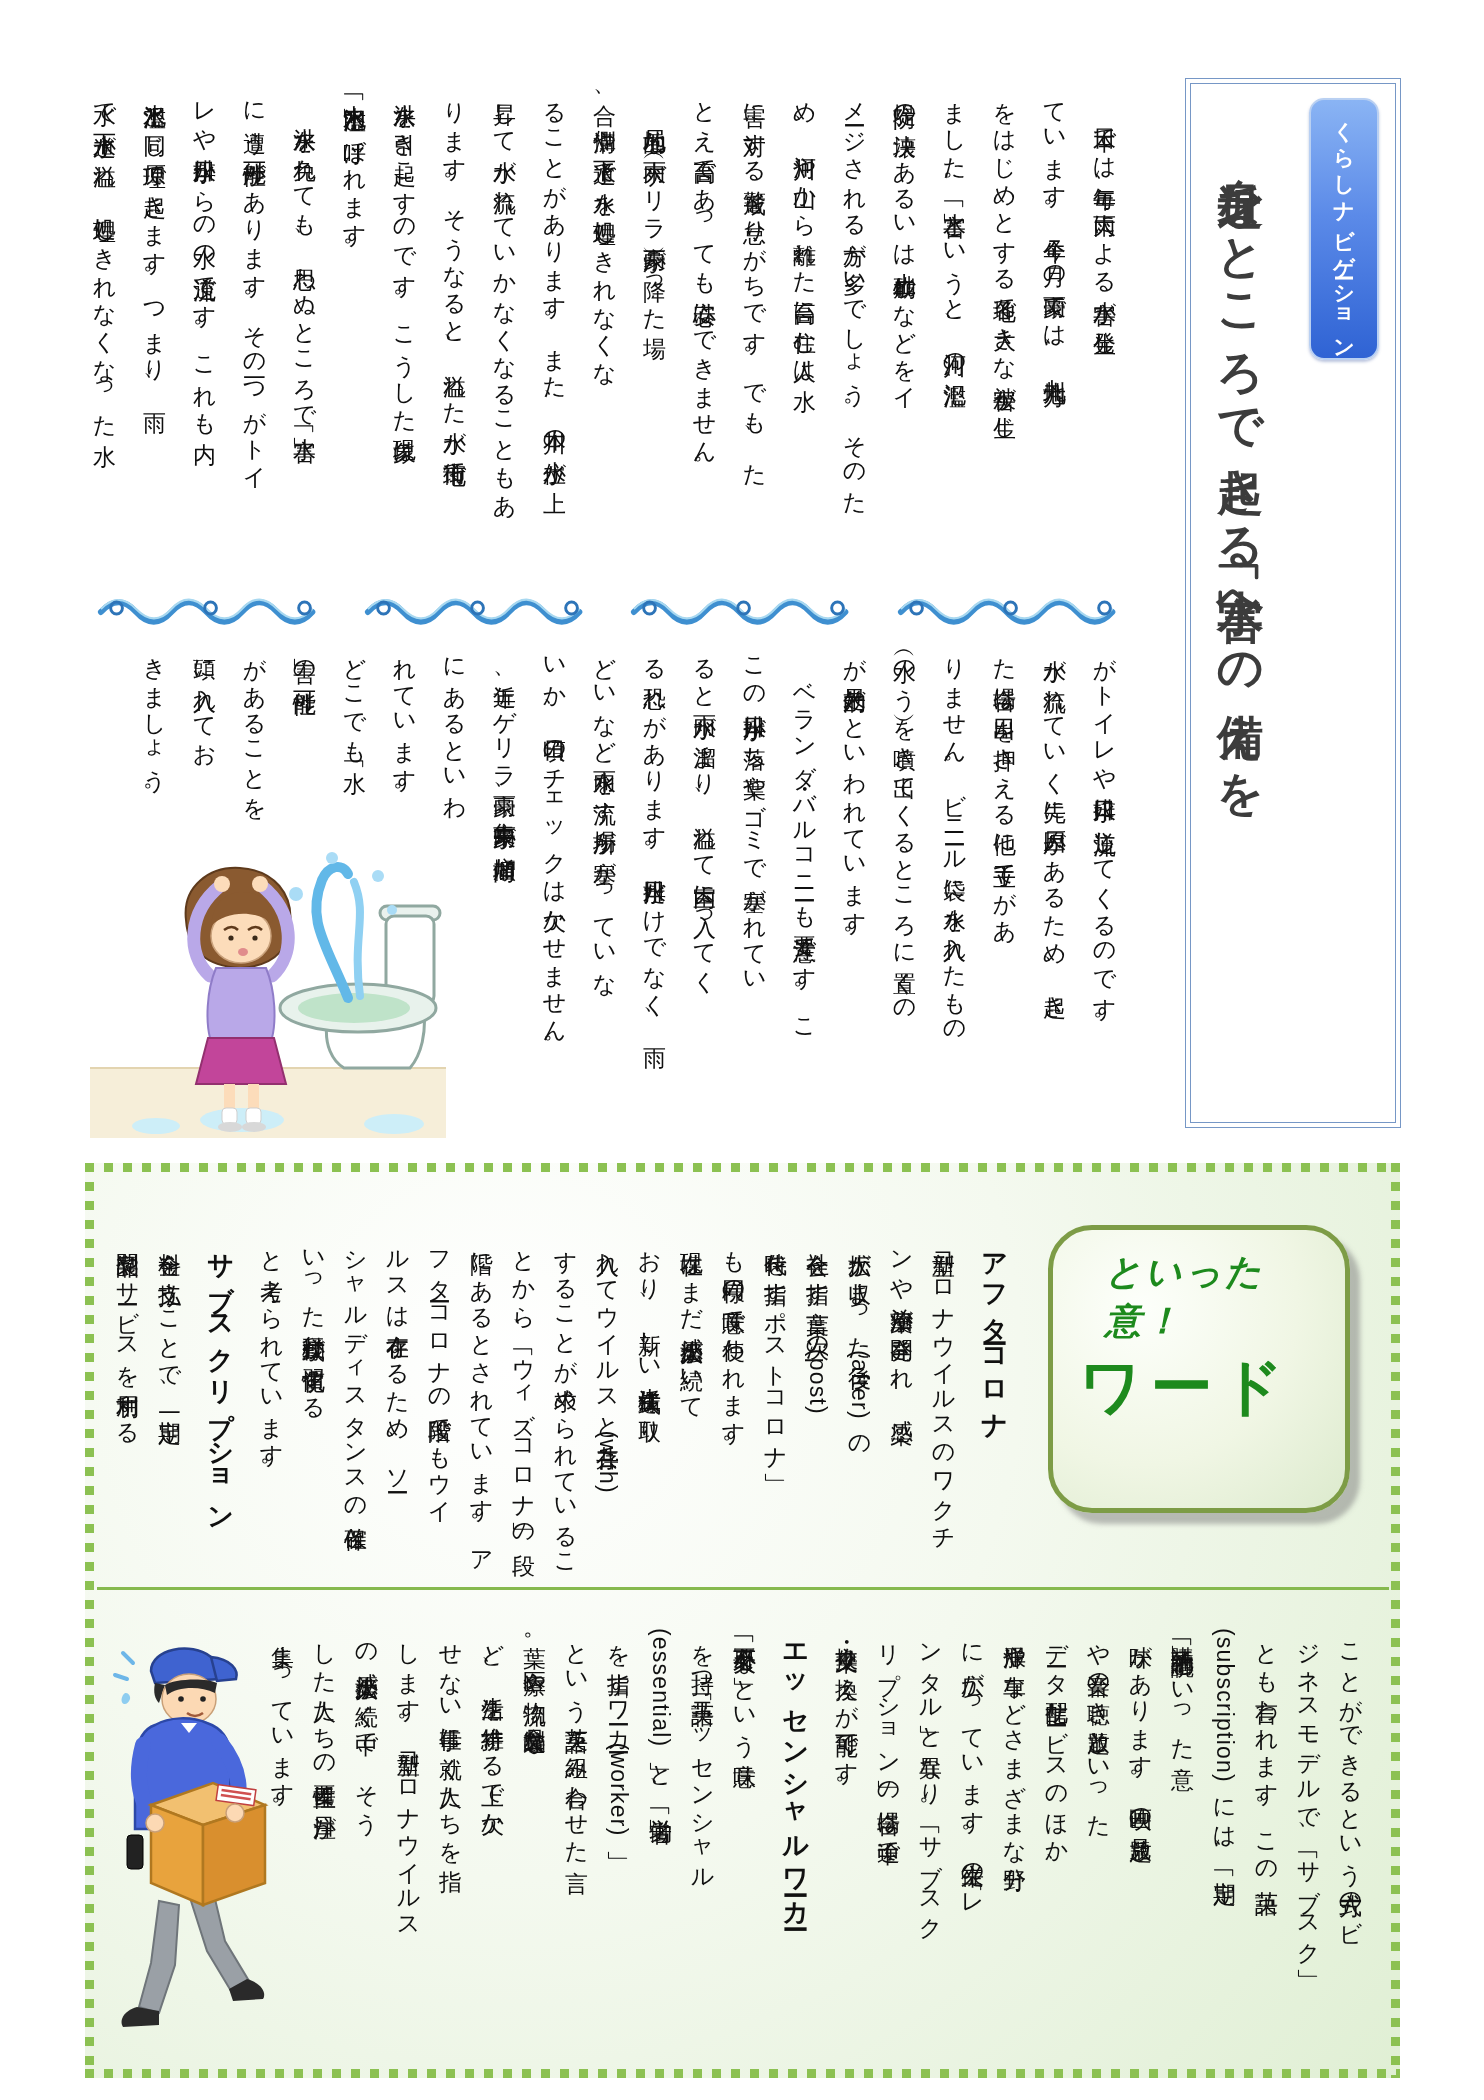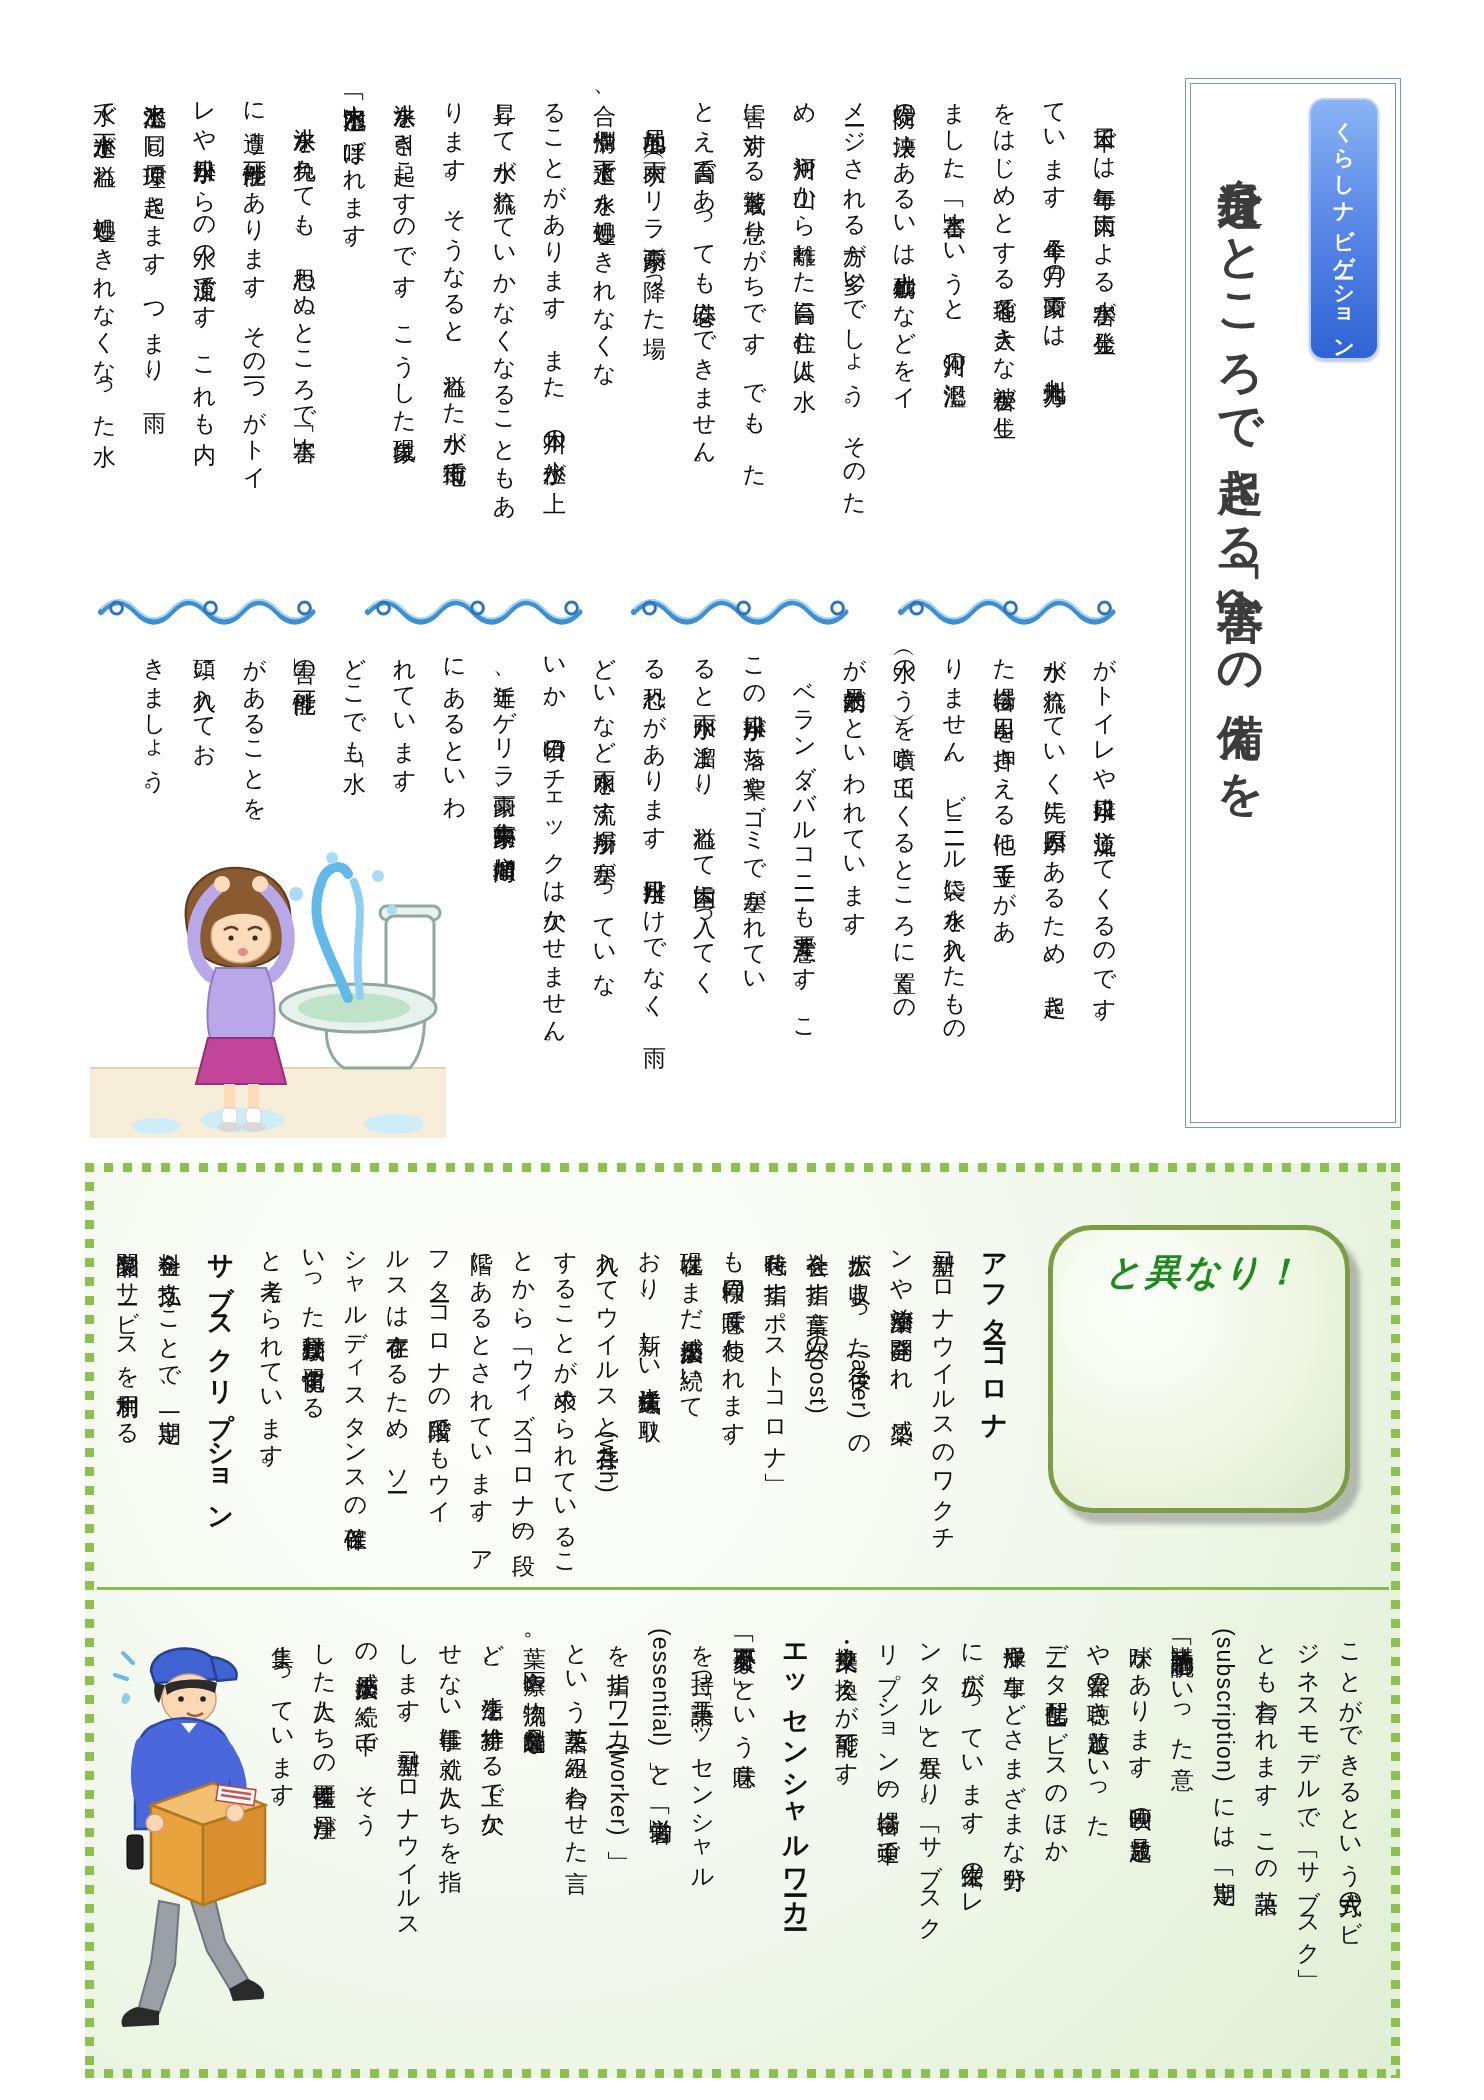--- a/index.html
+++ b/index.html
@@ -223,21 +223,22 @@
     </svg>
   </section>
 
   <section class="words-panel">
     <div class="dots h top"></div>
     <div class="dots h bottom"></div>
     <div class="dots v left"></div>
     <div class="dots v right"></div>
 
     <div class="check-badge">
-      <div class="check-kicker">と異なり！</div>
+      <div class="check-kicker">といった意！</div>
+      <div class="check-line">ワード</div>
     </div>
 
     <div class="upper-flow vflow tight">
         <div class="vcol vhdr">アフターコロナ</div>
         <div class="vcol">新型コロナウイルスのワクチ</div>
         <div class="vcol">ンや治療薬が開発され、感染</div>
         <div class="vcol">拡大が収まった後(after)の</div>
         <div class="vcol">社会を指す言葉。次の(post)</div>
         <div class="vcol">時代を指す「ポストコロナ」</div>
         <div class="vcol">も同様の意味で使われます。</div>

